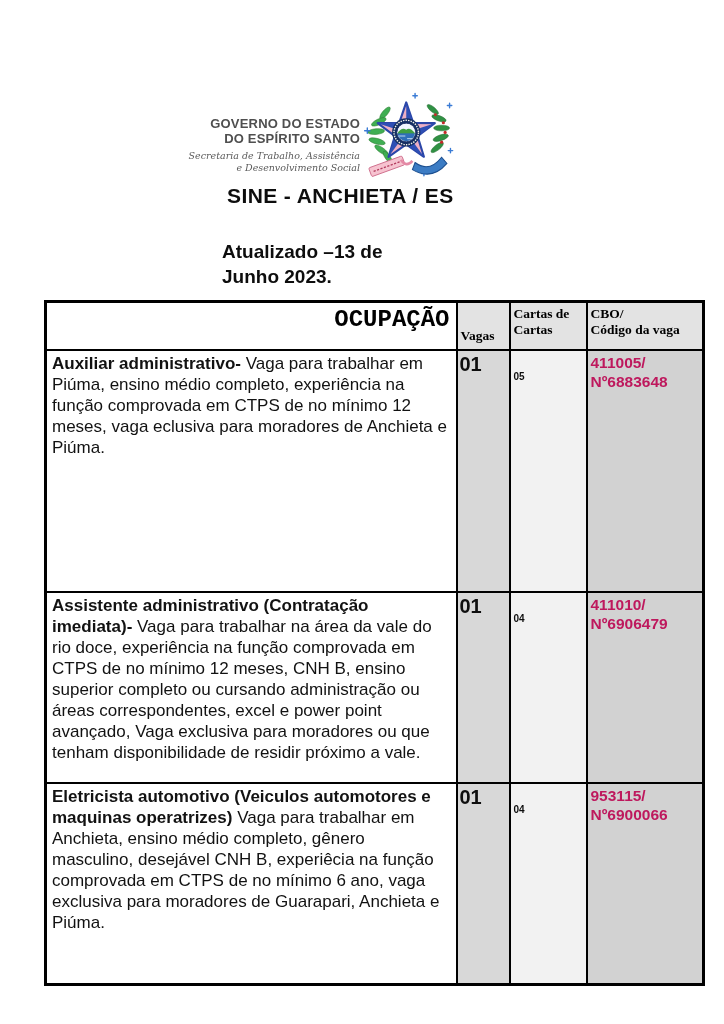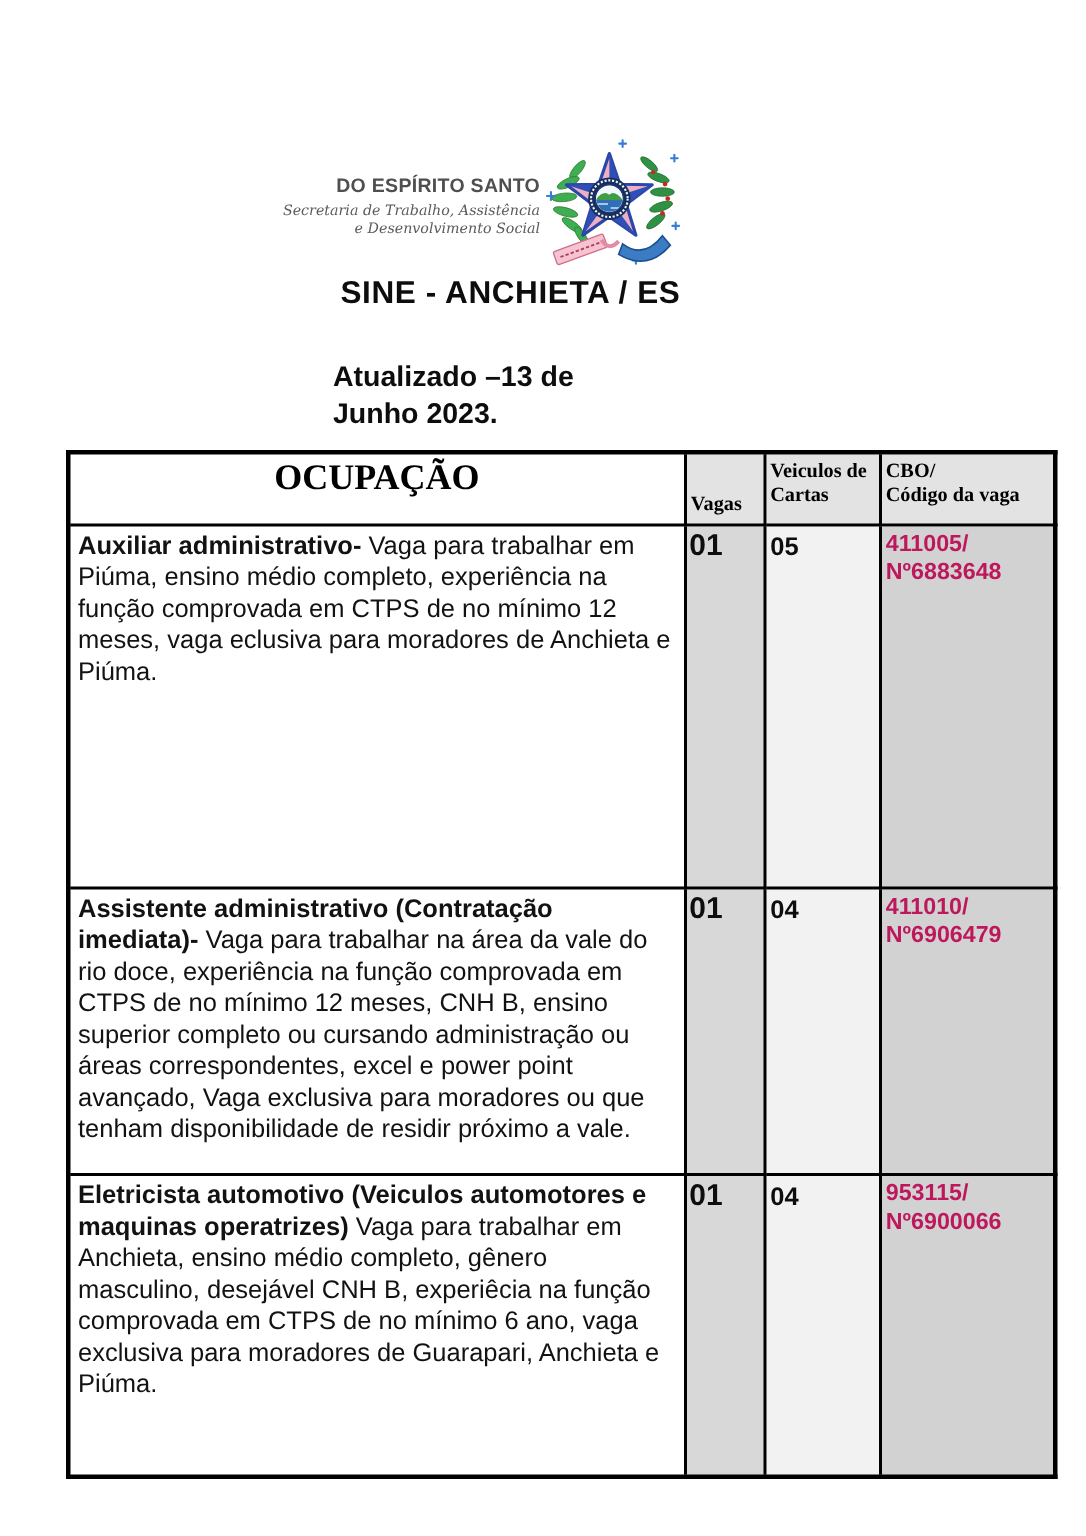--- a/index.html
+++ b/index.html
@@ -22,44 +22,45 @@
     position:absolute;left:44px;top:300px;width:658px;
     border-collapse:collapse;table-layout:fixed;
     border:3px solid var(--border,#000);
   }
   table.jobs th,table.jobs td{border:2px solid var(--border,#000);overflow:hidden;}
   tr.r-head{height:48px;}
   tr.r-1{height:242px;}
   tr.r-2{height:191px;}
   tr.r-3{height:202px;}
   .h-ocup{
-    font-family:Liberation Serif, serif;font-size:24px;font-weight:bold;
-    text-align:center;vertical-align:top;padding:3px 6px;background:#fff;color:#000;
+    font-family:Liberation Mono, monospace;font-size:24px;font-weight:bold;
+    text-align:right;vertical-align:top;padding:3px 6px;background:#fff;color:#000;
   }
   .h-small{
     font-family:"Liberation Serif",serif;font-size:13.5px;font-weight:bold;line-height:16px;
     text-align:left;vertical-align:top;padding:3px 3px;background:var(--header-cell-bg,#e3e3e3);color:#000;
   }
   .h-vagas{vertical-align:bottom;padding-bottom:5px;}
   .blk{display:block;}
   table.jobs td{vertical-align:top;}
   .c-desc{background:#ffffff;padding:2px 5px 2px 5px;}
   .c-desc p{margin:0;font-size:17px;line-height:21px;color:#121212;}
   .job-title{font-weight:bold;}
   .c-vagas{background:var(--col-vagas-bg,#d8d8d8);font-weight:bold;font-size:20px;padding:2px 2px;color:#0e0e0e;}
-  .c-lim{background:var(--col-limites-bg,#f2f2f2);font-weight:bold;font-size:17px;padding:4px 3px;color:#0e0e0e;}
+  .c-lim{background:var(--col-limites-bg,#f2f2f2);font-weight:bold;font-size:10px;padding:20px 3px;color:#0e0e0e;}
   .c-cbo{background:var(--col-cbo-bg,#d2d2d2);font-weight:bold;font-size:15.5px;line-height:19px;padding:2px 3px;color:#be185d;}
 </style>
 </head>
 <body>
 
 <div class="page">
 
   <div>
     <div class="gov-text">
+      <div class="gov-line">GOVERNO DO ESTADO</div>
       <div class="gov-line">DO ESPÍRITO SANTO</div>
       <div class="gov-sub first">Secretaria de Trabalho, Assistência</div>
       <div class="gov-sub">e Desenvolvimento Social</div>
     </div>
 
     <div class="logo">
       <svg viewBox="0 0 104 100" xmlns="http://www.w3.org/2000/svg">
 
         <g fill="#3fae52" stroke="#2e7d32" stroke-width="0.6">
           <ellipse cx="26" cy="24" rx="8.5" ry="3" transform="rotate(-50 26 24)"></ellipse>
@@ -137,21 +138,21 @@
       <col style="width:411px">
         <col style="width:53px">
         <col style="width:77px">
         <col style="width:117px">
     </colgroup>
     <thead>
       <tr class="r-head">
         <th class="h-ocup">OCUPAÇÃO</th>
         <th class="h-small h-vagas">Vagas</th>
         <th class="h-small">
-          <span class="blk">Veiculos de</span>
+          <span class="blk">Cartas de</span>
           <span class="blk">Cartas</span>
         </th>
         <th class="h-small">
           <span class="blk">CBO/</span>
           <span class="blk">Código da vaga</span>
         </th>
       </tr>
     </thead>
     <tbody>
       <tr class="r-1">

